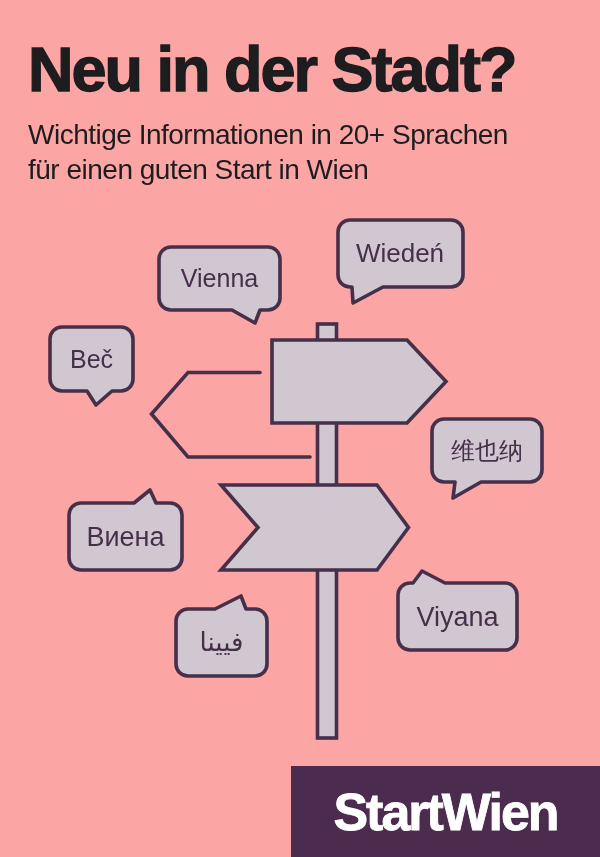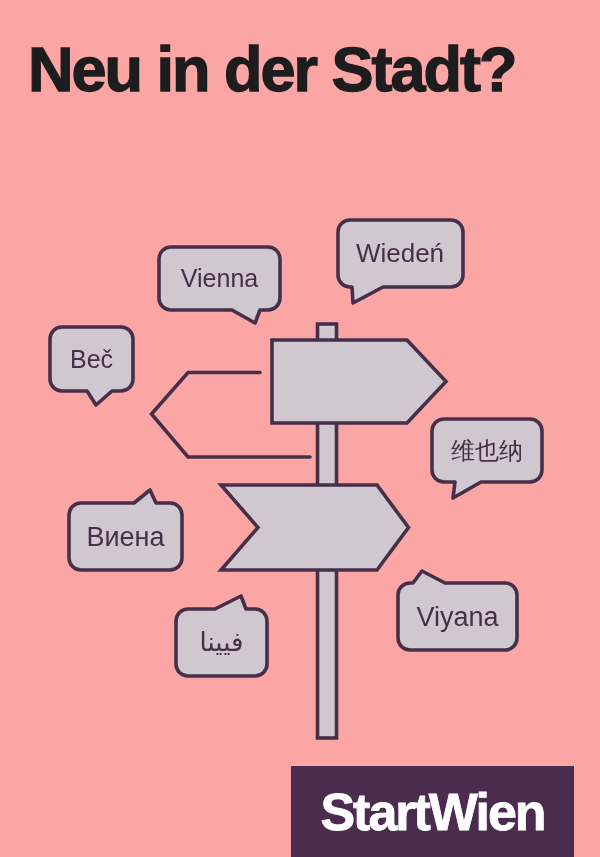--- a/index.html
+++ b/index.html
@@ -68,21 +68,21 @@
   }
   .bubble-text {
     fill: #463049;
     font-family: "Liberation Sans", "DejaVu Sans", sans-serif;
     text-anchor: middle;
   }
   .footer-band {
     position: absolute;
     left: 291px;
     top: 766px;
-    width: 283px;
+    width: 309px;
     height: 91px;
     background: #4b2c4e;
     display: flex;
     align-items: center;
     justify-content: center;
   }
   .footer-brand {
     color: #ffffff;
     font-size: 52px;
     font-weight: bold;
@@ -90,20 +90,24 @@
     -webkit-text-stroke: 0.8px #ffffff;
   }
 </style>
 </head>
 <body>
 
 <div class="poster">
 
   <div class="poster-header">
     <h1 class="poster-title">Neu in der Stadt?</h1>
+    <div class="poster-subtitle">
+      <div>Wichtige Informationen in 20+ Sprachen</div>
+      <div>für einen guten Start in Wien</div>
+    </div>
   </div>
 
   <svg class="illustration-svg" viewBox="0 0 600 857">
 
     <path class="sign-open" d="M 260,372.5 L 188,372.5 L 151.5,414 L 188,457 L 310,457"></path>
 
     <rect class="sign-shape" x="317.5" y="324" width="19" height="414"></rect>
 
     <path class="sign-shape" d="M 272,340 L 407,340 L 446,381.5 L 407,423 L 272,423 Z"></path>
 

